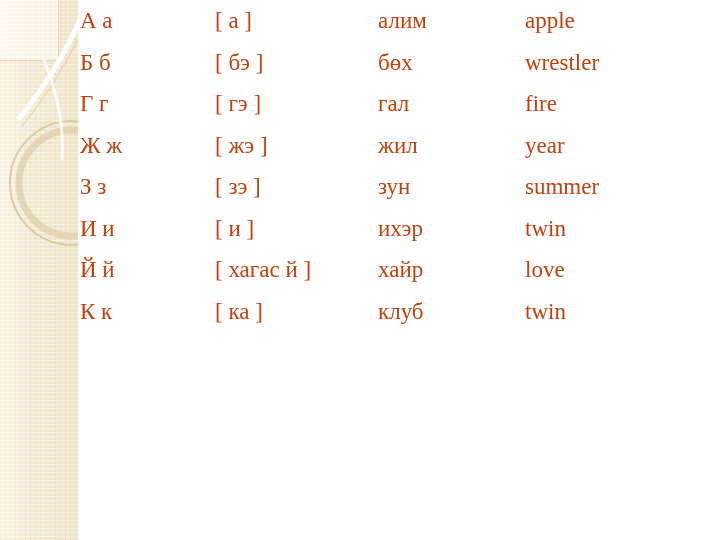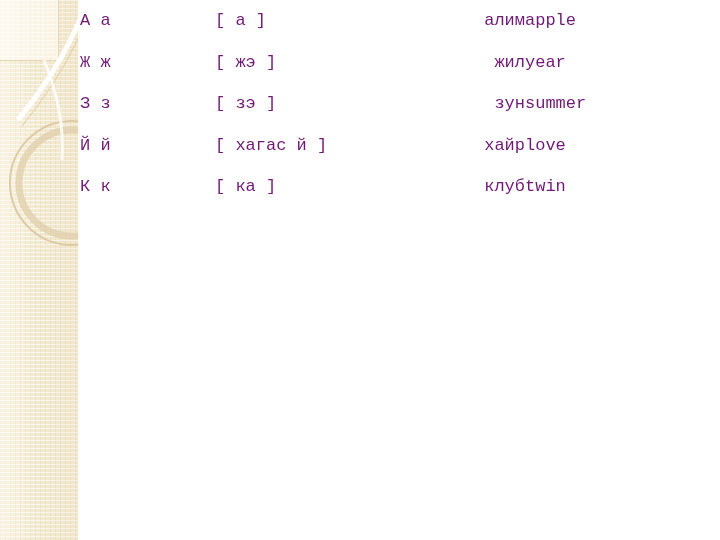--- a/index.html
+++ b/index.html
@@ -93,33 +93,33 @@
     height: 540px;
   }
   table.alphabet {
     border-collapse: collapse;
     margin: 0;
     padding: 0;
     table-layout: fixed;
     width: 640px;
   }
   table.alphabet td {
-    color: #701a75;
-    font-family: Liberation Mono, monospace;
-    font-size: 17px;
+    color: #c2410c;
+    font-family: Liberation Serif, serif;
+    font-size: 23px;
     font-weight: normal;
     line-height: 41.5px;
     height: 41.5px;
     padding: 0;
     white-space: nowrap;
     vertical-align: middle;
   }
   td.col-letters { width: 135px; padding-left: 8px; }
   td.col-pron    { width: 163px; }
-  td.col-mon     { width: 147px; text-align: right; }
+  td.col-mon     { width: 147px; }
   td.col-eng     { width: 195px; }
 </style>
 </head>
 <body>
 
 <div id="slide">
 
   <div id="sidebar">
     <div class="stripes"></div>
     <div class="wash"></div>
@@ -138,40 +138,58 @@
     <table class="alphabet">
       <tbody>
 
         <tr>
           <td class="col-letters">А а</td>
           <td class="col-pron">[ а ]</td>
           <td class="col-mon">алим</td>
           <td class="col-eng">apple</td>
         </tr>
 
-
-
+        <tr>
+          <td class="col-letters">Б б</td>
+          <td class="col-pron">[  бэ ]</td>
+          <td class="col-mon">бөх</td>
+          <td class="col-eng">wrestler</td>
+        </tr>
+
+
+        <tr>
+          <td class="col-letters">Г г</td>
+          <td class="col-pron">[ гэ ]</td>
+          <td class="col-mon">гал</td>
+          <td class="col-eng">fire</td>
+        </tr>
 
 
 
 
         <tr>
           <td class="col-letters">Ж ж</td>
           <td class="col-pron">[ жэ ]</td>
           <td class="col-mon">жил</td>
           <td class="col-eng">year</td>
         </tr>
 
         <tr>
           <td class="col-letters">З з</td>
           <td class="col-pron">[ зэ ]</td>
           <td class="col-mon">зун</td>
           <td class="col-eng">summer</td>
         </tr>
 
+        <tr>
+          <td class="col-letters">И и</td>
+          <td class="col-pron">[ и ]</td>
+          <td class="col-mon">ихэр</td>
+          <td class="col-eng">twin</td>
+        </tr>
 
         <tr>
           <td class="col-letters">Й й</td>
           <td class="col-pron">[ хагас й ]</td>
           <td class="col-mon">хайр</td>
           <td class="col-eng">love</td>
         </tr>
 
         <tr>
           <td class="col-letters">К к</td>

